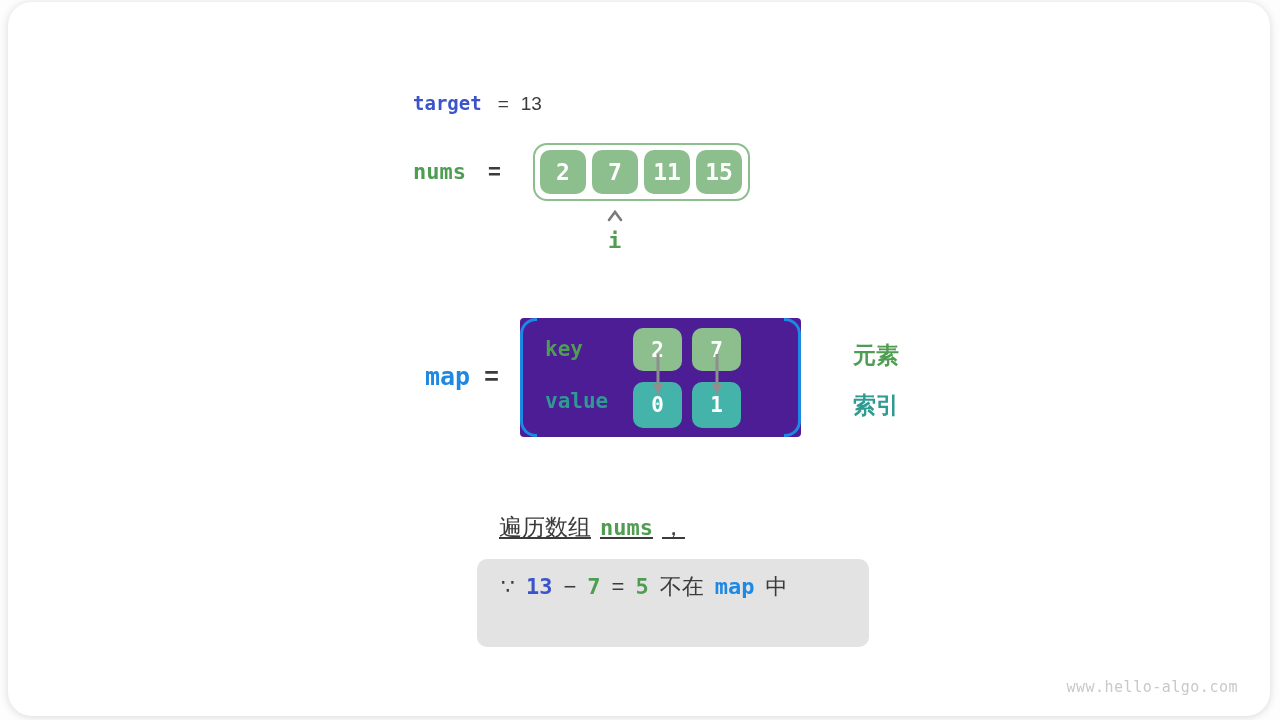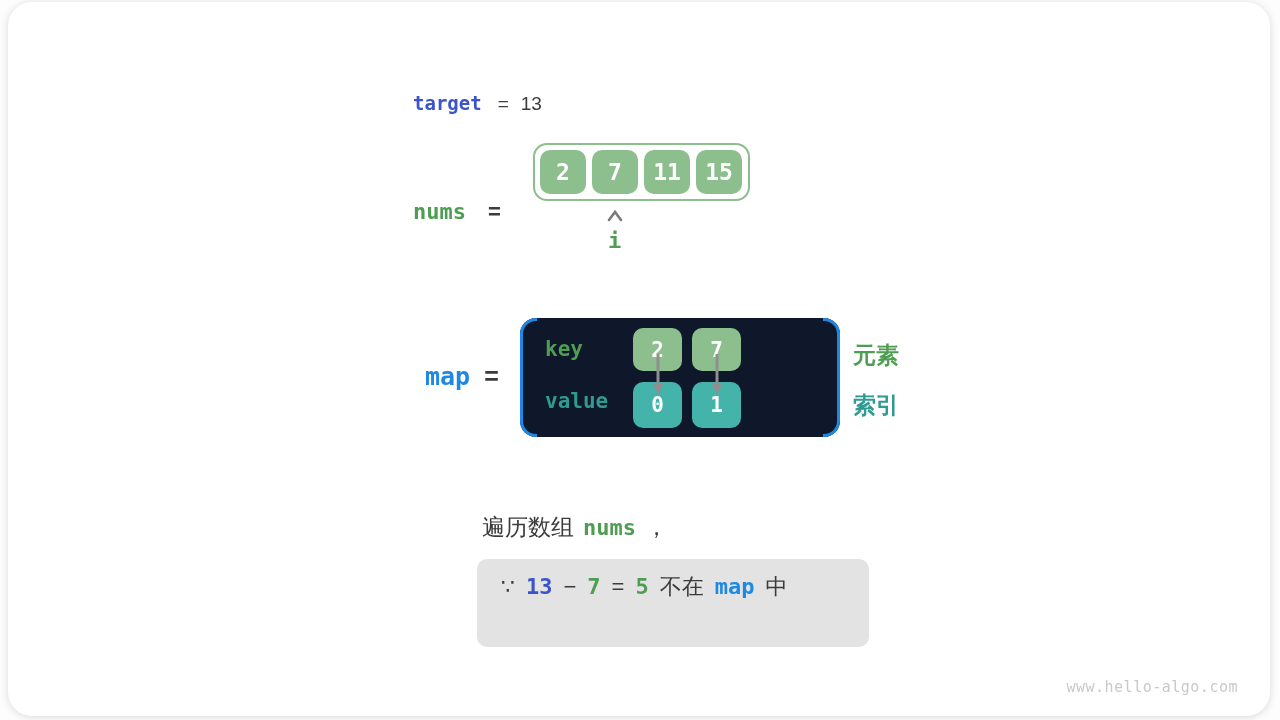--- a/index.html
+++ b/index.html
@@ -16,62 +16,62 @@
   .dark{color:#3b3b3b;}
   .blue-code{color:#3b54c9;font-family:"DejaVu Sans Mono","Liberation Mono",monospace;font-weight:bold;}
   .cyan-code{color:#1e88e5;font-family:"DejaVu Sans Mono","Liberation Mono",monospace;font-weight:bold;}
   .green-code{color:#4f9d52;font-family:"DejaVu Sans Mono","Liberation Mono",monospace;font-weight:bold;}
   .teal-code{color:#2f9a92;font-family:"DejaVu Sans Mono","Liberation Mono",monospace;font-weight:bold;}
 
   .target-line{left:413px;top:92px;font-size:19px;}
   .target-line .eq{margin:0 12px 0 16px;color:#3b3b3b;}
   .target-line .val{color:#3b3b3b;}
 
-  .nums-line{left:413px;top:159px;font-size:22px;margin-top:40px;}
+  .nums-line{left:413px;top:159px;font-size:22px;}
   .nums-line .eq{margin-left:22px;color:#3b3b3b;font-weight:bold;}
 
   .array-frame{
     left:533px;top:143px;width:217px;height:58px;box-sizing:border-box;
     border:2px solid #8dbe8d;border-radius:14px;background:#fff;
     display:flex;align-items:center;padding:0 5px;gap:6px;
   }
   .array-cell{
     width:46px;height:44px;border-radius:10px;background:#8dbe8d;
     color:#ffffff;font-family:"DejaVu Sans Mono","Liberation Mono",monospace;
     font-weight:bold;font-size:23px;display:flex;align-items:center;justify-content:center;
   }
   .caret{left:603px;top:209px;width:24px;height:14px;display:flex;justify-content:center;}
   .i-label{left:608px;top:228px;font-size:22px;}
 
   .map-var-line{left:425px;top:362px;font-size:25px;}
   .map-var-line .eq{margin-left:14px;color:#3b3b3b;font-weight:bold;}
 
   .map-box{
-    left:520px;top:318px;width:320px;height:119px;
-    background:#0f172a;border-radius:16px;
+    left:520px;top:318px;width:281px;height:119px;
+    background:#4c1d95;border-radius:4px;
   }
   .bracket{position:absolute;top:0;width:17px;height:100%;box-sizing:border-box;}
   .bracket.left{left:0;border:3px solid #1e88e5;border-right:none;border-radius:16px 0 0 16px;}
   .bracket.right{right:0;border:3px solid #1e88e5;border-left:none;border-radius:0 16px 16px 0;}
   .key-label{left:25px;top:19px;font-size:21px;}
   .value-label{left:25px;top:71px;font-size:21px;}
   .map-cell{
     width:49px;height:43px;border-radius:10px;color:#fff;
     font-family:"DejaVu Sans Mono","Liberation Mono",monospace;font-weight:bold;font-size:21px;
     display:flex;align-items:center;justify-content:center;
   }
   .map-cell.key{background:#8dbe8d;top:10px;}
   .map-cell.val{background:#44b3aa;top:64px;height:46px;}
   .col0{left:113px;} .col1{left:172px;}
   .arrow{top:36px;width:16px;height:42px;}
 
   .elem-label{left:853px;top:340px;font-size:23px;font-weight:bold;color:#4f9d52;}
   .index-label{left:853px;top:390px;font-size:23px;font-weight:bold;color:#2f9a92;}
 
-  .traverse-line{left:482px;top:512px;font-size:23px;color:#3b3b3b;}
+  .traverse-line{left:499px;top:512px;font-size:23px;color:#3b3b3b;text-decoration:underline;}
   .traverse-line .code{font-size:22px;margin:0 9px;}
 
   .note-box{
     left:477px;top:559px;width:392px;height:88px;box-sizing:border-box;
     background:#e3e3e3;border-radius:10px;padding:11px 0 1px 24px;
   }
   .note-line{font-size:22px;line-height:33px;color:#3b3b3b;white-space:nowrap;}
   .note-line .seg{margin-right:11px;}
   .note-line .seg:last-child{margin-right:0;}
 

